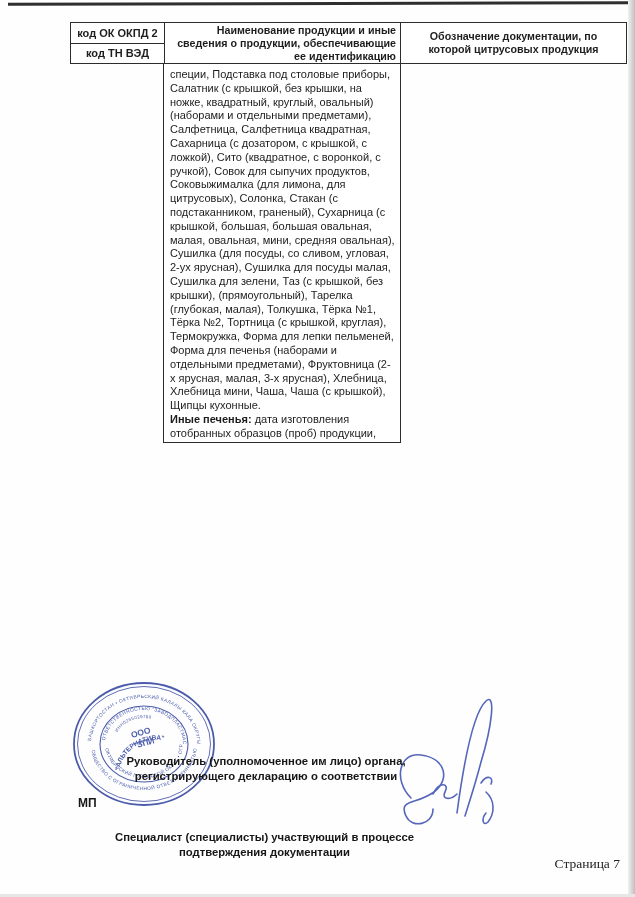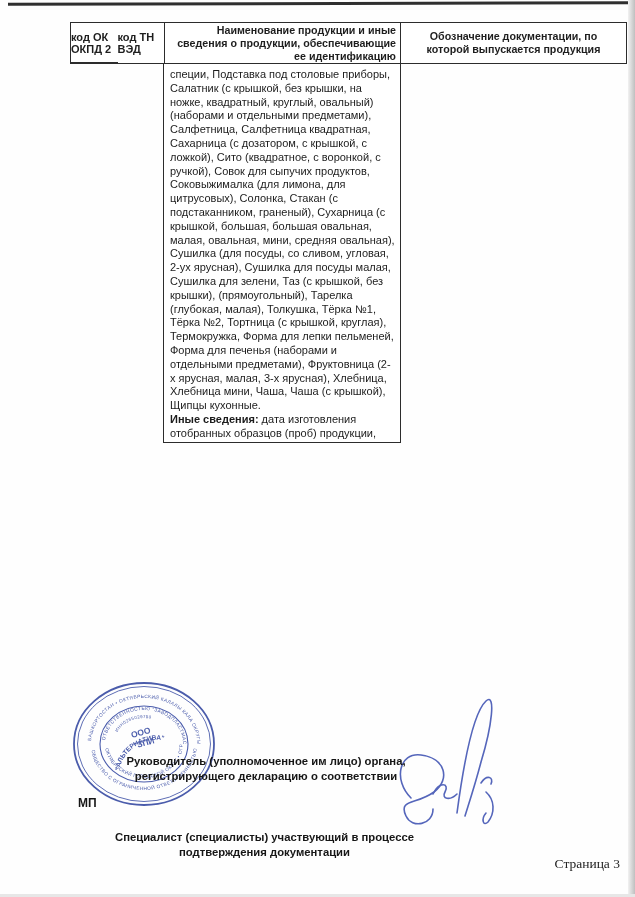--- a/index.html
+++ b/index.html
@@ -8,21 +8,21 @@
     background:#fefefe;color:#1e1e1e;
     font-family:"Liberation Sans",sans-serif;
   }
   
   .scan-top-line{position:absolute;left:8px;top:2px;width:624px;height:3px;background:#2f2f2f;transform:rotate(-0.12deg);}
   .scan-right-band{position:absolute;right:0;top:0;width:7px;height:100%;background:linear-gradient(to right,#f2f2f2,#bfbfbf);}
   .scan-bottom-band{position:absolute;left:0;bottom:0;width:100%;height:3px;background:#e7e7e7;}
 
   
   .hdr{position:absolute;left:70px;top:22px;width:557px;height:42px;border:1.6px solid #2c2c2c;display:flex;box-sizing:border-box;background:#fff;}
-  .hdr-col1{width:94px;border-right:1.6px solid #2c2c2c;display:flex;box-sizing:border-box;}
+  .hdr-col1{width:94px;border-right:1.6px solid #2c2c2c;display:flex;flex-direction:column;box-sizing:border-box;}
   .hdr-col1-cell{flex:1;display:flex;align-items:center;justify-content:center;font-weight:bold;font-size:11px;}
   .hdr-col1-cell.first{border-bottom:1.4px solid #2c2c2c;}
   .hdr-col2{width:236px;border-right:1.6px solid #2c2c2c;display:flex;align-items:center;justify-content:center;text-align:right;font-weight:bold;font-size:10.7px;line-height:13px;padding:0 4px;box-sizing:border-box;}
   .hdr-col3{flex:1;display:flex;align-items:center;justify-content:center;text-align:center;font-weight:bold;font-size:10.7px;line-height:13px;padding:0 10px;box-sizing:border-box;}
 
   
   .body-cell{
     position:absolute;left:163px;top:63px;width:238px;height:380px;
     border:1.4px solid #2c2c2c;box-sizing:border-box;background:#fff;
     padding:4px 5px 4px 6px;font-size:11px;line-height:13.8px;color:#1c1c1c;overflow:hidden;
@@ -48,26 +48,26 @@
   <div class="scan-top-line"></div>
   <div class="scan-right-band"></div>
   <div class="scan-bottom-band"></div>
 
   <div class="hdr">
     <div class="hdr-col1">
       <div class="hdr-col1-cell first">код ОК ОКПД 2</div>
       <div class="hdr-col1-cell">код ТН ВЭД</div>
     </div>
     <div class="hdr-col2">Наименование продукции и иные сведения о продукции, обеспечивающие ее идентификацию</div>
-    <div class="hdr-col3">Обозначение документации, по которой выпускается продукция</div>
+    <div class="hdr-col3">Обозначение документации, по которой цитрусовых продукция</div>
   </div>
 
   <div class="body-cell">
     <p>специи, Подставка под столовые приборы, Салатник (с крышкой, без крышки, на ножке, квадратный, круглый, овальный) (наборами и отдельными предметами), Салфетница, Салфетница квадратная, Сахарница (с дозатором, с крышкой, с ложкой), Сито (квадратное, с воронкой, с ручкой), Совок для сыпучих продуктов, Соковыжималка (для лимона, для цитрусовых), Солонка, Стакан (с подстаканником, граненый), Сухарница (с крышкой, большая, большая овальная, малая, овальная, мини, средняя овальная), Сушилка (для посуды, со сливом, угловая, 2-ух ярусная), Сушилка для посуды малая, Сушилка для зелени, Таз (с крышкой, без крышки), (прямоугольный), Тарелка (глубокая, малая), Толкушка, Тёрка №1, Тёрка №2, Тортница (с крышкой, круглая), Термокружка, Форма для лепки пельменей, Форма для печенья (наборами и отдельными предметами), Фруктовница (2-х ярусная, малая, 3-х ярусная), Хлебница, Хлебница мини, Чаша, Чаша (с крышкой), Щипцы кухонные.</p>
-    <p><b>Иные сведения:</b><span> дата изготовления отобранных образцов (проб) продукции, прошедших исследования (воронкой) и измерения: 10.2022, штука</span></p>
+    <p><b>Иные печенья:</b><span> дата изготовления отобранных образцов (проб) продукции, прошедших исследования (воронкой) и измерения: 10.2022, штука</span></p>
   </div>
 
   <svg class="stamp" viewBox="0 0 164 136" xmlns="http://www.w3.org/2000/svg">
     <defs>
       <path id="pOuterTop" d="M 29,66 A 53,46 0 0 1 135,66" fill="none"></path>
       <path id="pOuterBottom" d="M 29,66 A 53,46 0 0 0 135,66" fill="none"></path>
       <path id="pInnerTop" d="M 43,66 A 39,34 0 0 1 121,66" fill="none"></path>
       <path id="pInnerNum" d="M 52,66 A 30,26 0 0 1 112,66" fill="none"></path>
       <path id="pInnerBottom" d="M 43,66 A 39,34 0 0 0 121,66" fill="none"></path>
       <path id="pCenterArc" d="M 50,88 A 36,32 0 0 1 116,80" fill="none"></path>
@@ -97,15 +97,15 @@
       <path d="M40,112 C46,99 57,101 52,110 C48,117 57,119 64,112"></path>
       <path d="M64,131 C70,86 79,32 93,19 C103,10 99,44 88,80 C82,103 76,121 72,134"></path>
       <path d="M88,101 C94,92 101,95 98,102"></path>
       <path d="M93,110 C102,118 102,131 95,140 C90,145 88,137 93,131"></path>
     </g>
   </svg>
 
   <div class="head-label">Руководитель (уполномоченное им лицо) органа, регистрирующего декларацию о соответствии</div>
   <div class="mp-label">МП</div>
   <div class="spec-label">Специалист (специалисты) участвующий в процессе подтверждения документации</div>
-  <div class="page-num">Страница 3</div>
+  <div class="page-num">Страница 7</div>
 
 </div>
 
 </body></html>

